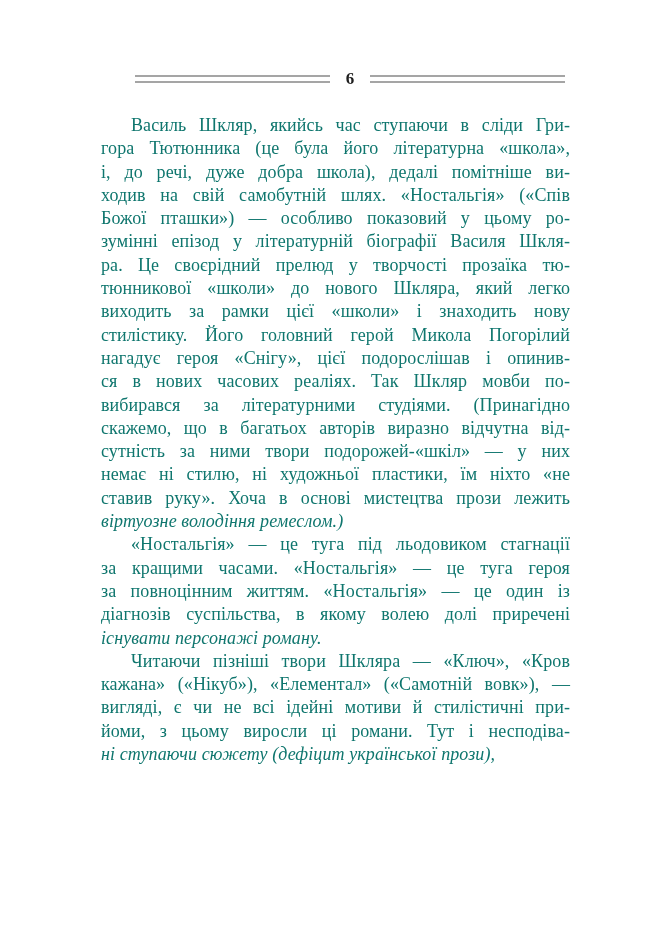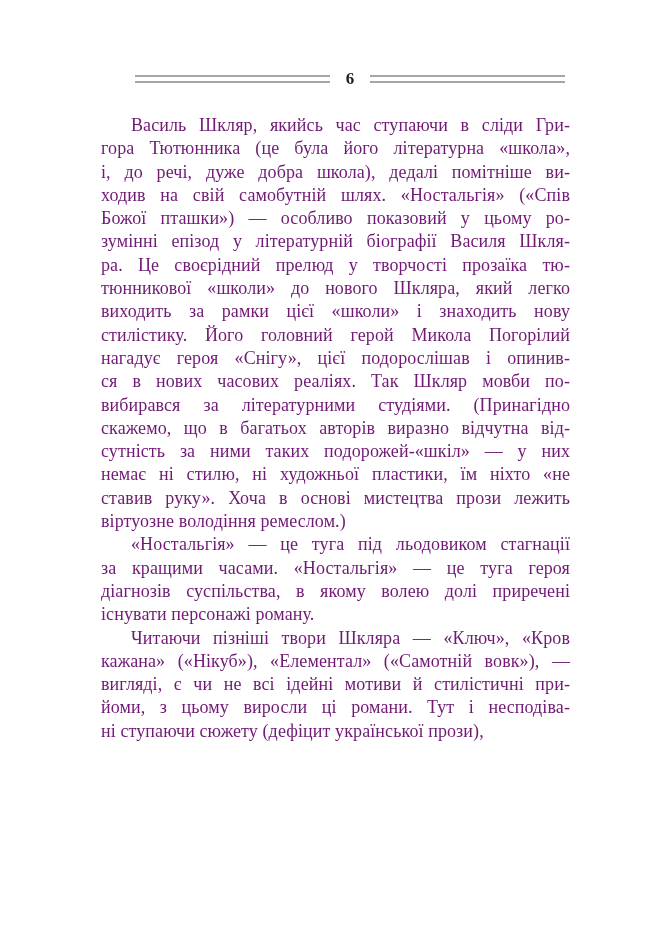--- a/index.html
+++ b/index.html
@@ -59,57 +59,59 @@
   .line {
     text-align: justify;
     text-align-last: justify;
     white-space: normal;
   }
   .line.first {
     text-indent: 30px;
   }
   .line.last {
     text-align-last: left;
+    font-style: italic;
   }
 </style>
 </head>
 <body style="background: rgb(255, 255, 255);">
 
 <div class="page">
 
   <div class="running-head">
     <div class="head-rule" style="border-top-color: rgb(165, 165, 165); border-bottom-color: rgb(165, 165, 165);"></div>
     <div class="folio" style="color: rgb(31, 31, 31);">6</div>
     <div class="head-rule" style="border-top-color: rgb(165, 165, 165); border-bottom-color: rgb(165, 165, 165);"></div>
   </div>
 
-  <div class="text-block" style="color: #701a75;">
+  <div class="text-block" style="color: #0f766e;">
       <div class="paragraph">
         <div class="line first">Василь Шкляр, якийсь час ступаючи в сліди Гри-</div>
         <div class="line">гора Тютюнника (це була його літературна «школа»,</div>
         <div class="line">і, до речі, дуже добра школа), дедалі помітніше ви-</div>
         <div class="line">ходив на свій самобутній шлях. «Ностальгія» («Спів</div>
         <div class="line">Божої пташки») — особливо показовий у цьому ро-</div>
         <div class="line">зумінні епізод у літературній біографії Василя Шкля-</div>
         <div class="line">ра. Це своєрідний прелюд у творчості прозаїка тю-</div>
         <div class="line">тюнникової «школи» до нового Шкляра, який легко</div>
         <div class="line">виходить за рамки цієї «школи» і знаходить нову</div>
         <div class="line">стилістику. Його головний герой Микола Погорілий</div>
         <div class="line">нагадує героя «Снігу», цієї подорослішав і опинив-</div>
         <div class="line">ся в нових часових реаліях. Так Шкляр мовби по-</div>
         <div class="line">вибирався за літературними студіями. (Принагідно</div>
         <div class="line">скажемо, що в багатьох авторів виразно відчутна від-</div>
-        <div class="line">сутність за ними таких подорожей-«шкіл» — у них</div>
+        <div class="line">сутність за ними твори подорожей-«шкіл» — у них</div>
         <div class="line">немає ні стилю, ні художньої пластики, їм ніхто «не</div>
         <div class="line">ставив руку». Хоча в основі мистецтва прози лежить</div>
         <div class="line last">віртуозне володіння ремеслом.)</div>
       </div>
       <div class="paragraph">
         <div class="line first">«Ностальгія» — це туга під льодовиком стагнації</div>
         <div class="line">за кращими часами. «Ностальгія» — це туга героя</div>
+        <div class="line">за повноцінним життям. «Ностальгія» — це один із</div>
         <div class="line">діагнозів суспільства, в якому волею долі приречені</div>
         <div class="line last">існувати персонажі роману.</div>
       </div>
       <div class="paragraph">
         <div class="line first">Читаючи пізніші твори Шкляра — «Ключ», «Кров</div>
         <div class="line">кажана» («Нікуб»), «Елементал» («Самотній вовк»), —</div>
         <div class="line">вигляді, є чи не всі ідейні мотиви й стилістичні при-</div>
         <div class="line">йоми, з цьому виросли ці романи. Тут і несподіва-</div>
         <div class="line last">ні ступаючи сюжету (дефіцит української прози),</div>
       </div>

